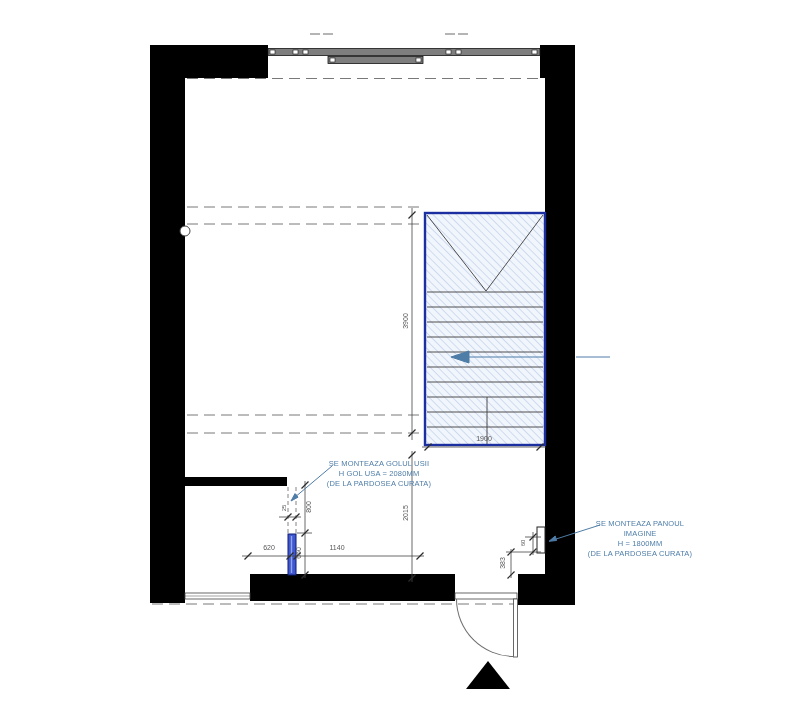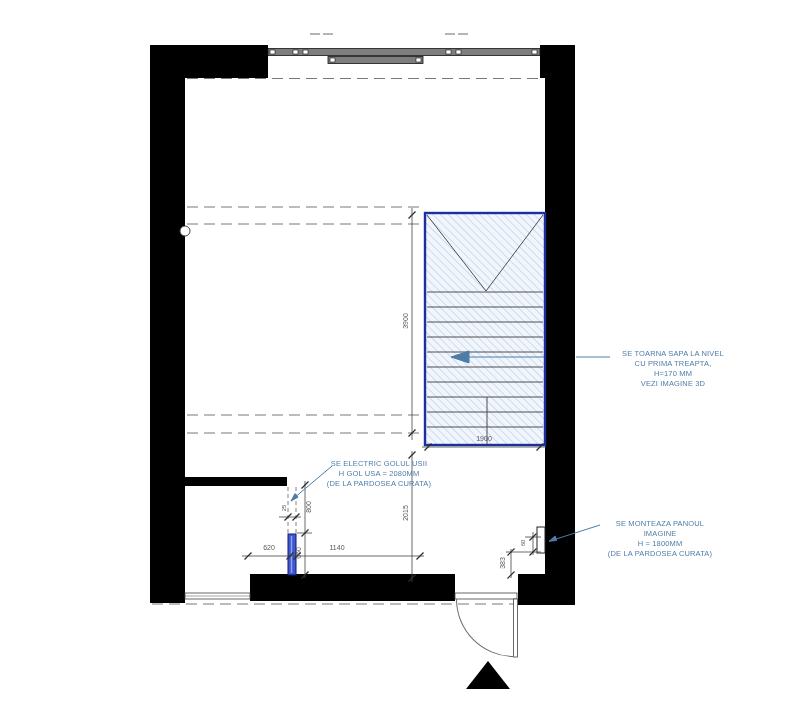--- a/index.html
+++ b/index.html
@@ -163,34 +163,28 @@
 
       <line x1="600" y1="525" x2="553" y2="540"></line>
       <polygon points="549,541.3 555.2,536 556.6,540.5"></polygon>
     </g>
 
     <polygon points="488,661 466,689 510,689" fill="#000"></polygon>
   </svg>
 
   <div class="arc"></div>
 
-  <div class="note" style="left:598px;top:349px;width:150px">
-    <div>SE TOARNA SAPA LA NIVEL</div>
-    <div>CU PRIMA TREAPTA,</div>
-    <div>H=170 MM</div>
-    <div>VEZI IMAGINE 3D</div>
-  </div>
 
   <div class="note" style="left:326px;top:459px;width:106px">
-    <div>SE ELECTRIC GOLUL USII</div>
+    <div>SE MONTEAZA GOLUL USII</div>
     <div>H GOL USA = 2080MM</div>
     <div>(DE LA PARDOSEA CURATA)</div>
   </div>
 
-  <div class="note" style="left:600px;top:519px;width:120px">
+  <div class="note" style="left:580px;top:519px;width:120px">
     <div>SE MONTEAZA PANOUL</div>
     <div>IMAGINE</div>
     <div>H = 1800MM</div>
     <div>(DE LA PARDOSEA CURATA)</div>
   </div>
 
   <div class="dim" style="left:469px;top:435px;width:30px">1900</div>
   <div class="dim rot" style="left:393px;top:317px;width:26px">3900</div>
   <div class="dim rot" style="left:393px;top:509px;width:26px">2015</div>
   <div class="dim" style="left:255px;top:544px;width:28px">620</div>

